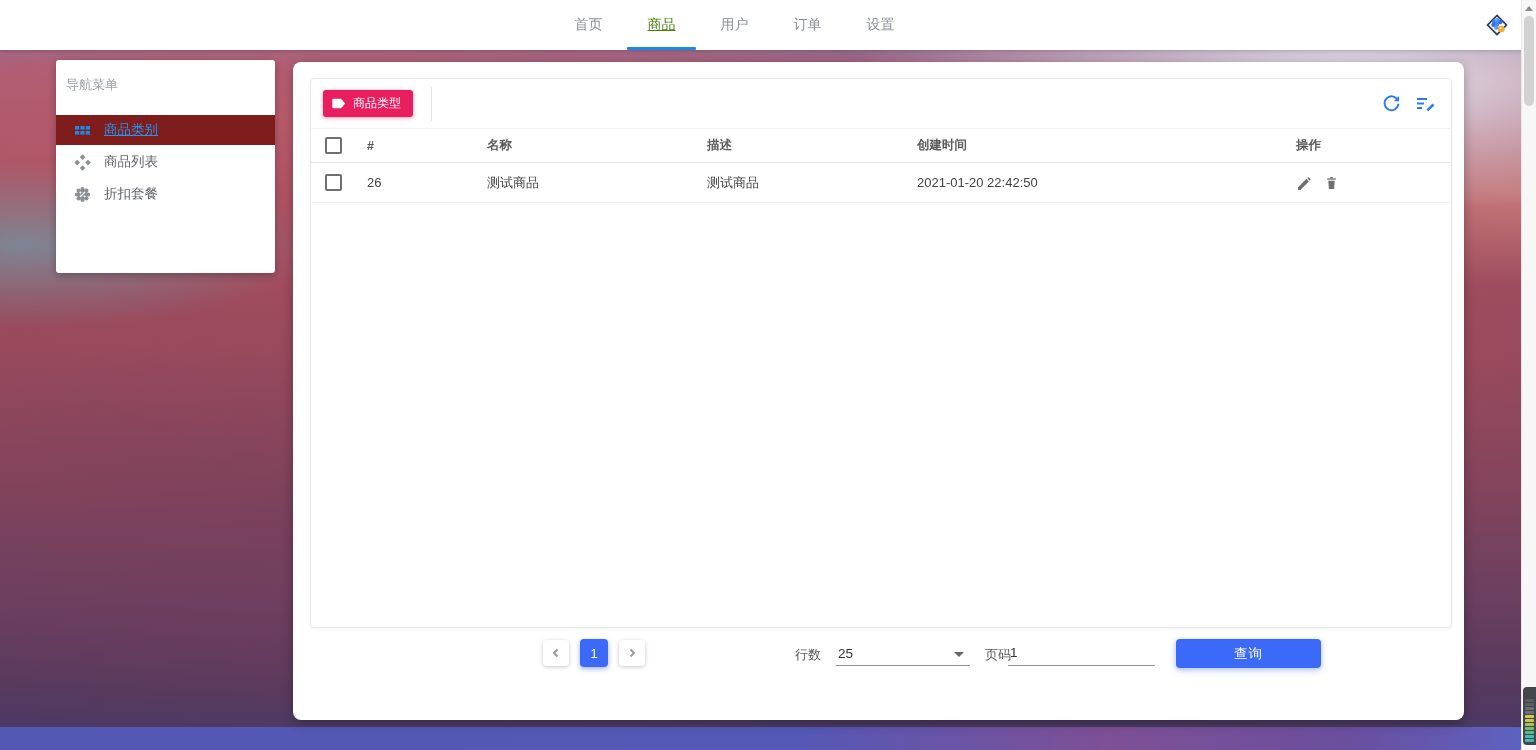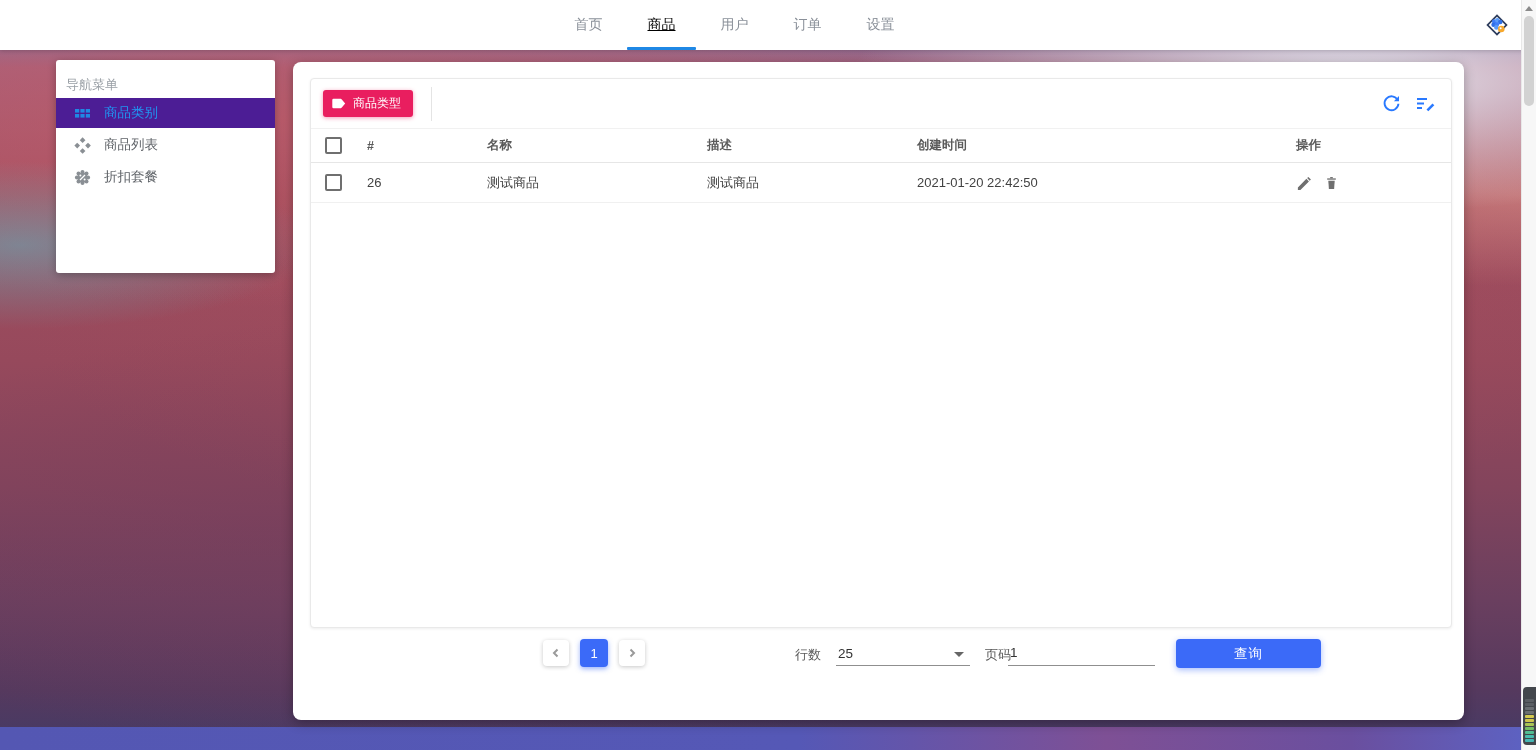--- a/index.html
+++ b/index.html
@@ -30,39 +30,39 @@
   
   .navbar {
     position:absolute; top:0; left:0; width:1536px; height:50px;
     background:#fff; box-shadow:0 1px 4px rgba(0,0,0,.18); z-index:5;
   }
   .tabs { position:absolute; left:552px; top:0; height:50px; display:flex;text-align:center; }
   .tab {
     width:73px; height:50px; display:flex; align-items:center; justify-content:center;
     font-size:14px; color:#8a9099; cursor:pointer; position:relative;
   }
-  .tab.active { color:#000000;text-decoration:underline; }
+  .tab.active { color:#4d7c0f;text-decoration:underline; }
   .tab.active::after {
     content:""; position:absolute; left:2px; right:2px; bottom:0; height:3px;
     background:#1f88e5; border-radius:1px;
   }
   .logo { position:absolute; right:26px; top:12px; width:26px; height:26px; cursor:pointer; }
 
   
   .sidebar {
     position:absolute; left:56px; top:60px; width:219px; height:213px;
     background:#fff; border-radius:3px; box-shadow:0 2px 8px rgba(0,0,0,.28); z-index:4;
   }
-  .sidebar-title { padding:16px 10px 4px; font-size:13px; color:#9aa0a6; }
+  .sidebar-title { padding:16px 10px 21px; font-size:13px; color:#9aa0a6; }
   .side-item {
     height:30px; margin-bottom:2px; display:flex; align-items:center;
     padding-left:18px; gap:13px; font-size:13.5px; color:#5f6368; cursor:pointer;
   }
   .side-item .si-icon { width:17px; height:17px; color:#8a8f94; display:flex; flex:0 0 auto; }
-  .side-item.active { background:#4c1d95; color:#2095f2; }
+  .side-item.active { background:#7f1d1d; color:#2095f2;text-decoration:underline; }
   .side-item.active .si-icon { color:#1f88e5; }
 
   
   .card {
     position:absolute; left:293px; top:62px; width:1171px; height:658px;
     background:#fff; border-radius:8px; box-shadow:0 3px 12px rgba(0,0,0,.3); z-index:3;padding-left:16px;
   }
   .panel {
     position:absolute; left:17px; top:16px; width:1142px; height:550px;
     background:#fff; border:1px solid #e9e9e9; border-radius:4px;

